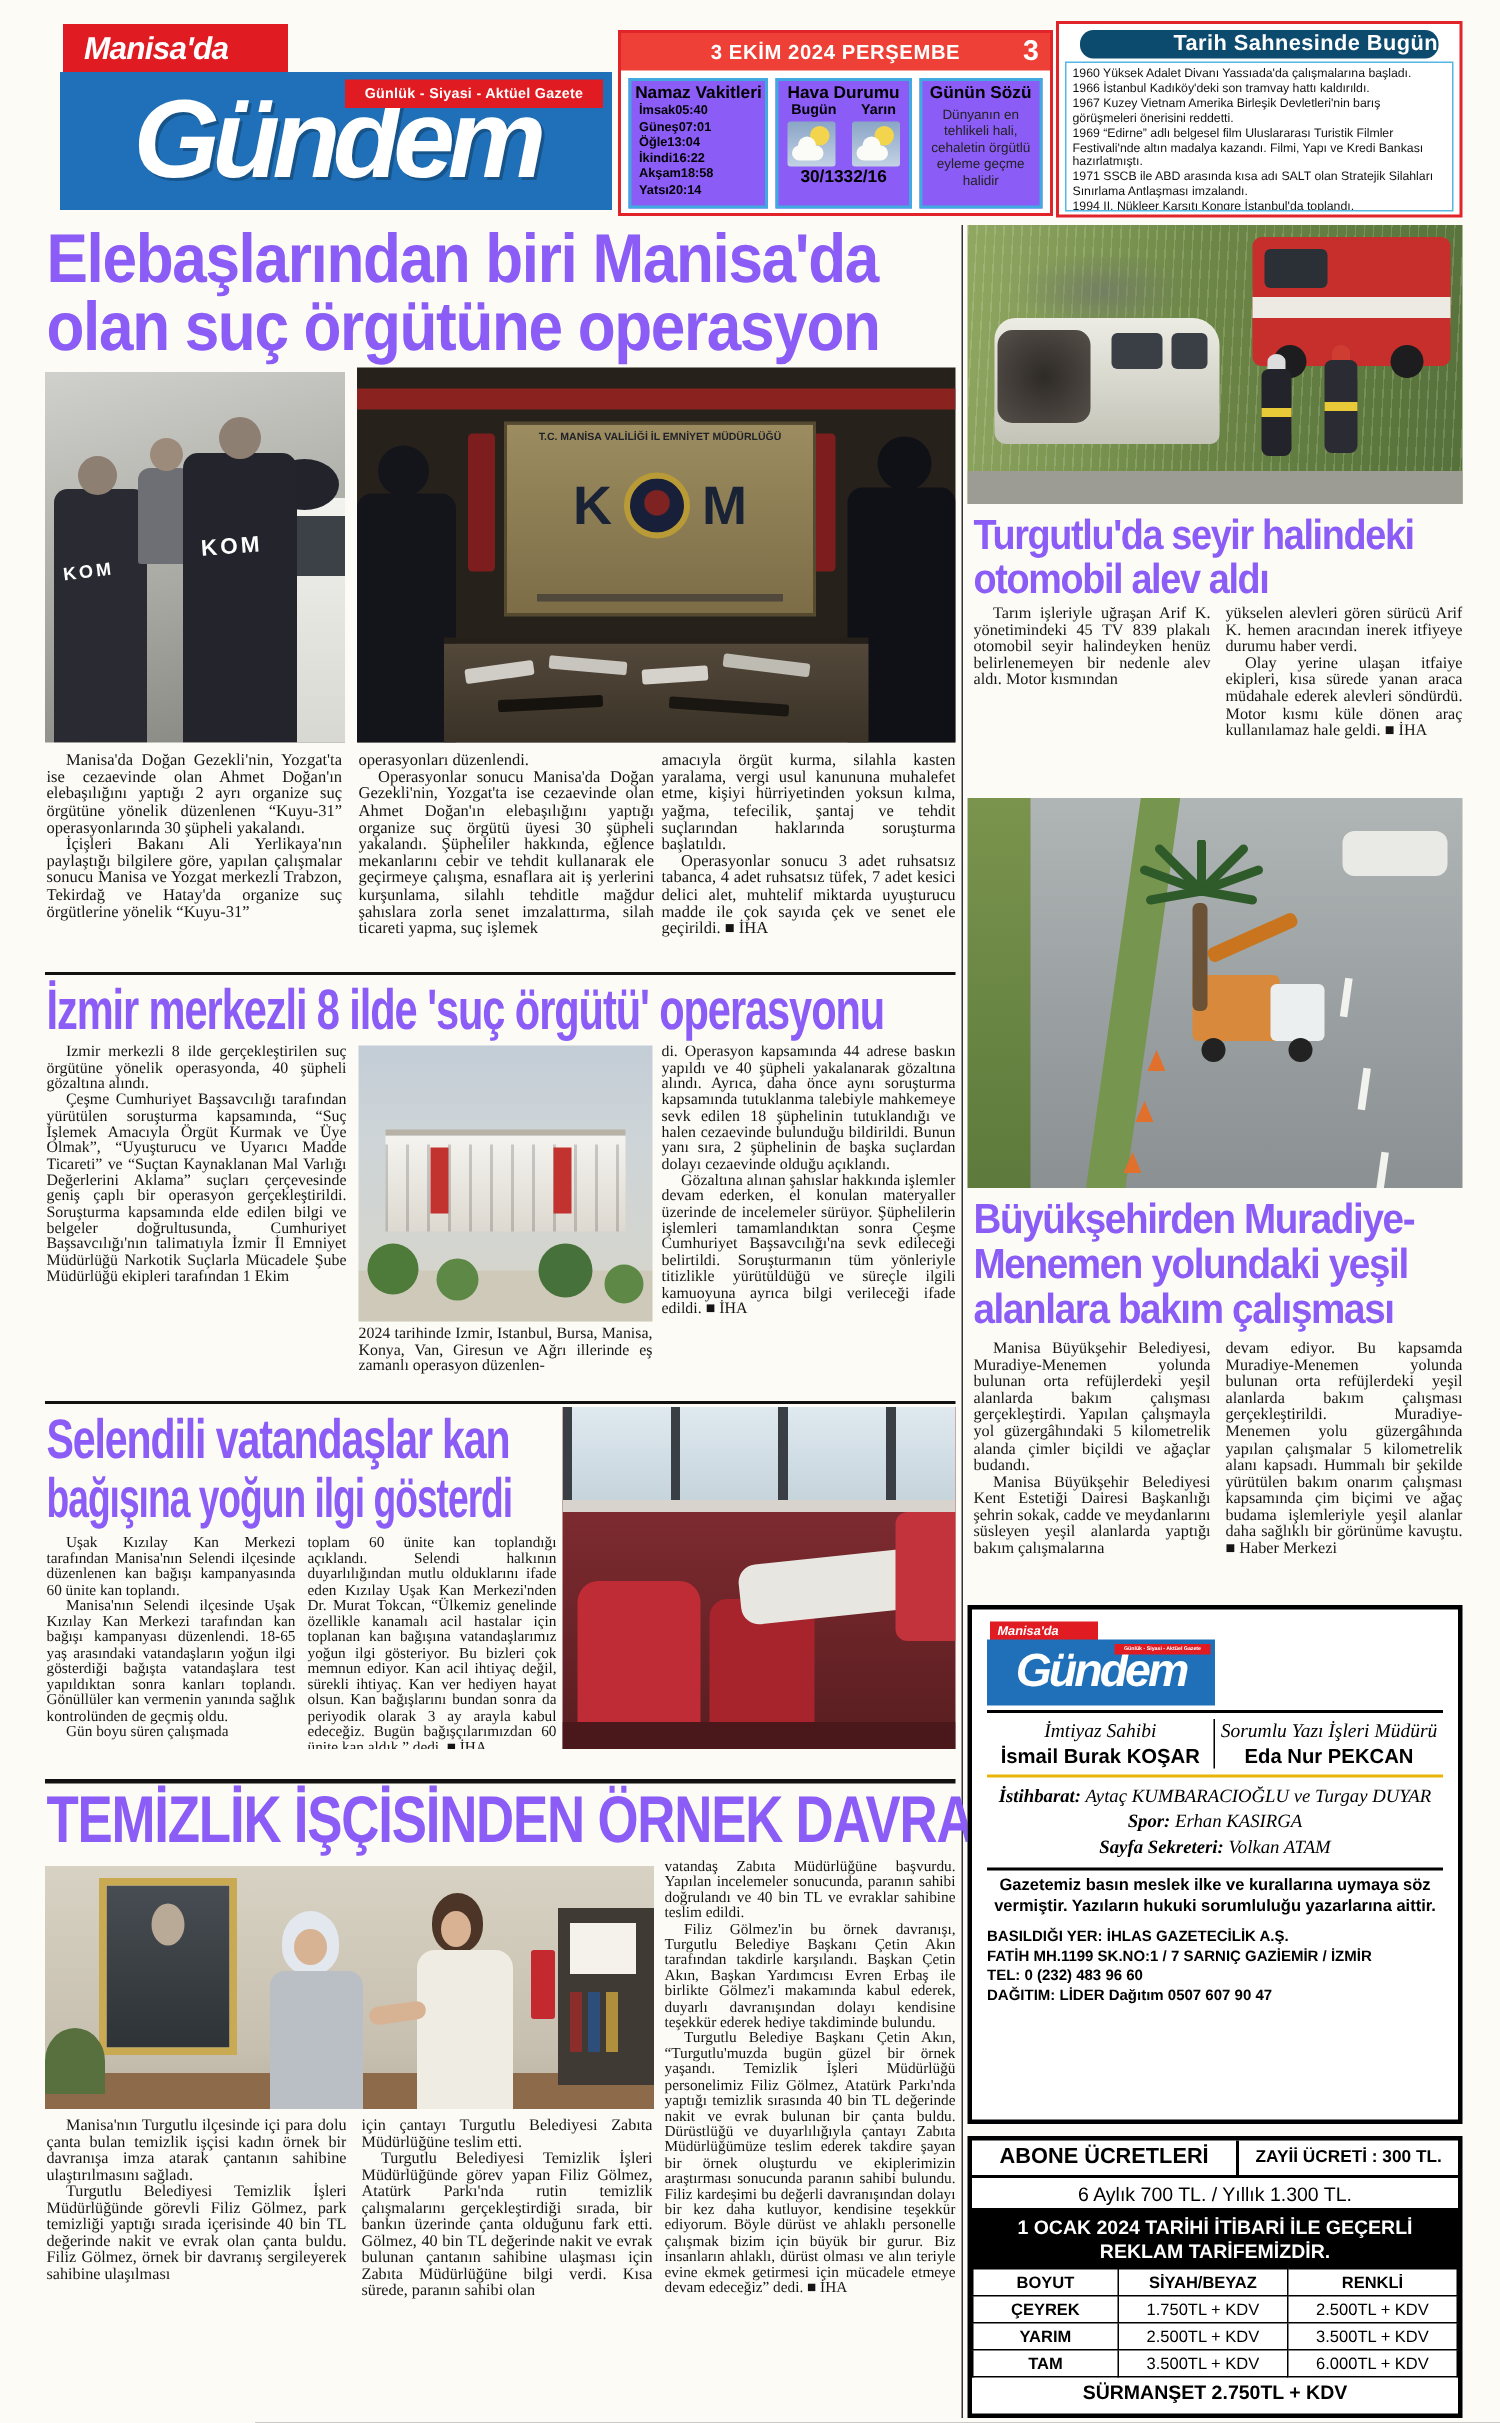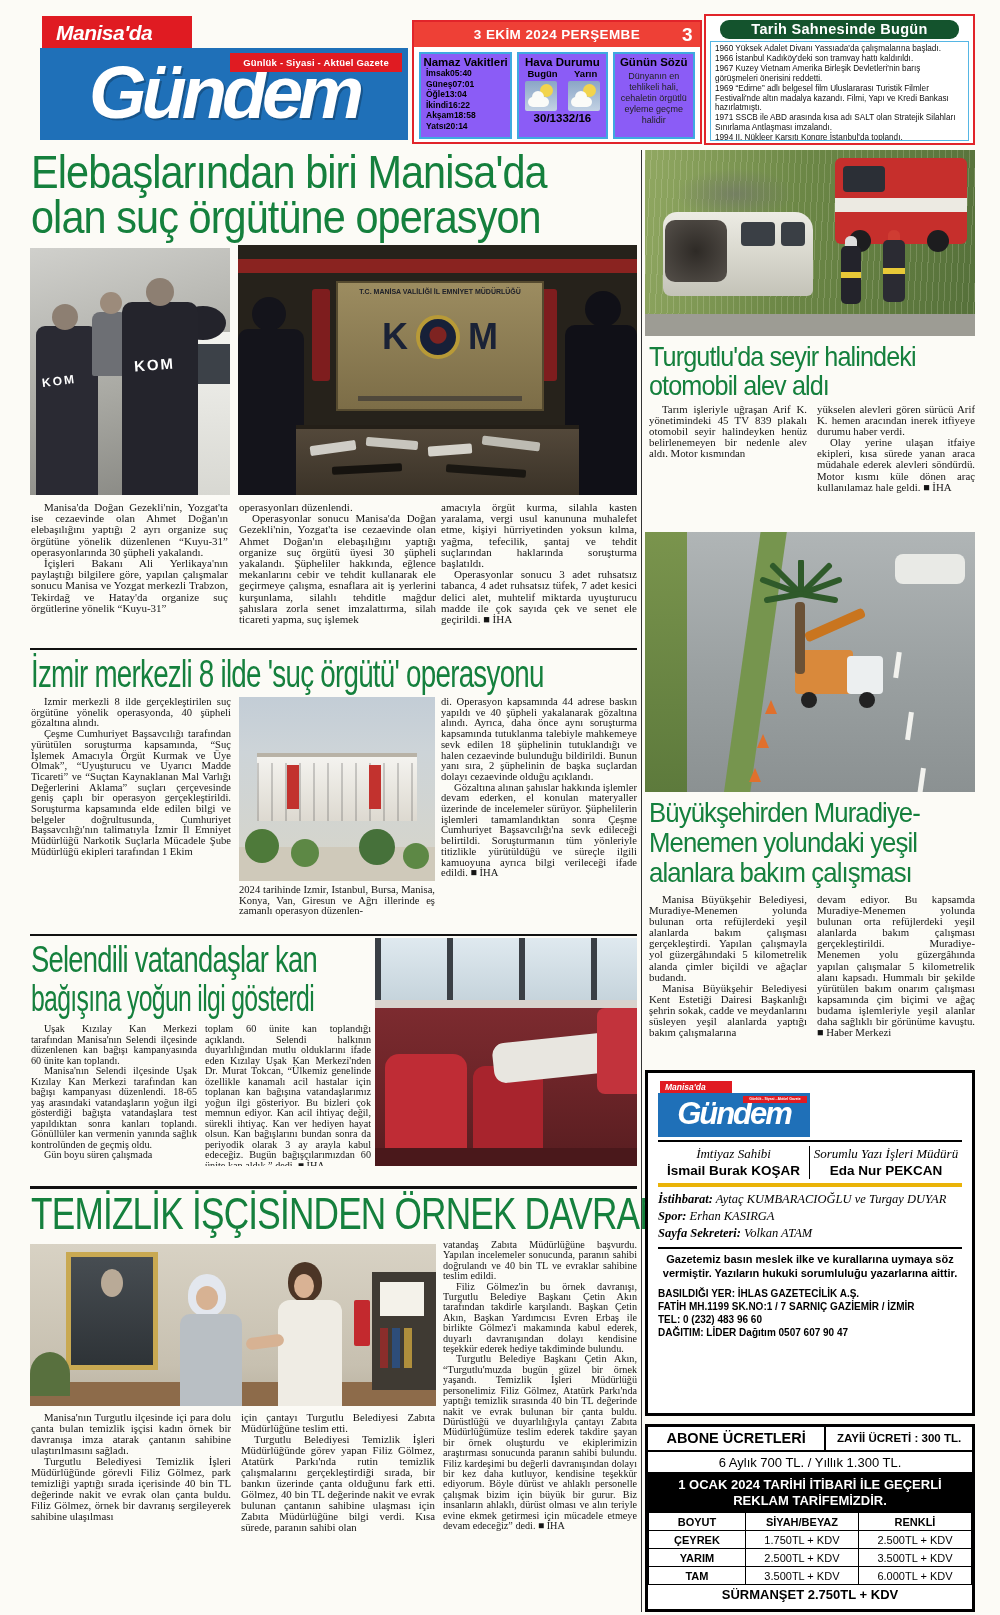--- a/index.html
+++ b/index.html
@@ -29,26 +29,26 @@
   .wrow{display:flex;justify-content:space-around;margin-top:1px}
   .wic{width:32px;height:30px;background:linear-gradient(#8aa5c6,#c3d2e4);border-radius:2px;position:relative;display:inline-block}
   .wic .sun{position:absolute;right:4px;top:3px;width:13px;height:13px;border-radius:50%;background:#f2d44d}
   .wic .cl{position:absolute;left:3px;bottom:4px;width:21px;height:10px;border-radius:8px;background:#fbfbf8}
   .wic .cl::before{content:"";position:absolute;left:4px;top:-6px;width:12px;height:12px;border-radius:50%;background:#fbfbf8}
   .wtemps{display:flex;justify-content:center;font:bold 11.5px/14px "Liberation Sans",sans-serif}
   .quote{width:84px;text-align:center}
   .q-text{font:9px/11px "Liberation Sans",sans-serif;color:#222;padding:3px 4px 0}
   
   .history{left:704px;top:14px;width:271px;height:131px;border:2px solid #e1242a;background:#fff;padding:3px 4px}
-  .h-head{width:92%;margin:1px auto 2px;background:#14532d;color:#fff;border-radius:9px;
-          font:bold 14.5px/19px "Liberation Sans",sans-serif;text-align:center;letter-spacing:.3px}
+  .h-head{width:92%;margin:1px auto 2px;background:#0c4a6e;color:#fff;border-radius:9px;
+          font:bold 14.5px/19px "Liberation Sans",sans-serif;text-align:right;letter-spacing:.3px}
   .h-body{border:1px solid #56b6e4;padding:2px 4px;height:100px;overflow:hidden}
   .evt{font:8.2px/9.9px "Liberation Sans",sans-serif;color:#111}
   
-  .bigh{font-weight:normal;color:#15803d;letter-spacing:-1px}
+  .bigh{font-weight:bold;color:#8b5cf6;letter-spacing:-1px}
   .bigh .ln{display:block;white-space:nowrap;transform-origin:0 0}
   #hl-lead{left:31px;top:150px;width:606px;font-size:46px;line-height:45px}
   #hl-lead .ln{transform:scaleX(.9)}
   #hl-izmir{left:31px;top:655px;width:606px;font-size:38px;line-height:38px}
   #hl-izmir .ln{transform:scaleX(.73)}
   #hl-selendi{left:31px;top:940px;width:344px;font-size:37px;line-height:39px}
   #hl-selendi .ln{transform:scaleX(.74)}
   #hl-selendi .ln:nth-child(2){transform:scaleX(.67)}
   #hl-temizlik{left:31px;top:1192px;width:606px;font-size:44px;line-height:44px}
   #hl-temizlik .ln{transform:scaleX(.8)}
@@ -110,21 +110,21 @@
   .imp-date{width:162px;text-align:center}
   .d1{font-size:16.5px;letter-spacing:.3px}
   .d2{font-size:15px;letter-spacing:.5px}
   .d3{font:bold 11px/14px "Liberation Sans",sans-serif}
   .d4{font-size:11px}
   .imp-sec{border-top:2px solid #000;padding:4px 0;display:flex;text-align:center}
   .imp-col{width:50%}
   .imp-col:first-child{border-right:1px solid #000}
   .role{font:italic 13px/16px "Liberation Serif",serif}
   .person{font:bold 13.5px/17px "Liberation Sans",sans-serif}
-  .imp-staff{border-top:4px solid #eab308;padding:4px 0 5px;
+  .imp-staff{border-top:2px solid #eab308;padding:4px 0 5px;text-align:center;
              font:italic 12.5px/17px "Liberation Serif",serif}
   .stf-l{font-weight:bold}
   .imp-pledge{border-top:2px solid #000;padding:4px 2px;text-align:center;
               font:bold 11px/13.5px "Liberation Sans",sans-serif}
   .imp-hq{background:#e9e9e6;text-align:center;padding:2px 2px;margin-top:2px}
   .hq-t{font:bold 11.5px/14px "Liberation Sans",sans-serif}
   .hq-l{font:bold 10.5px/13.5px "Liberation Sans",sans-serif;font-weight:normal}
   .imp-print{padding-top:3px;font:bold 10px/13px "Liberation Sans",sans-serif;text-align:left}
   
   .tariff{left:645px;top:1424px;width:330px;height:188px;border:3px solid #000;background:#fff}

